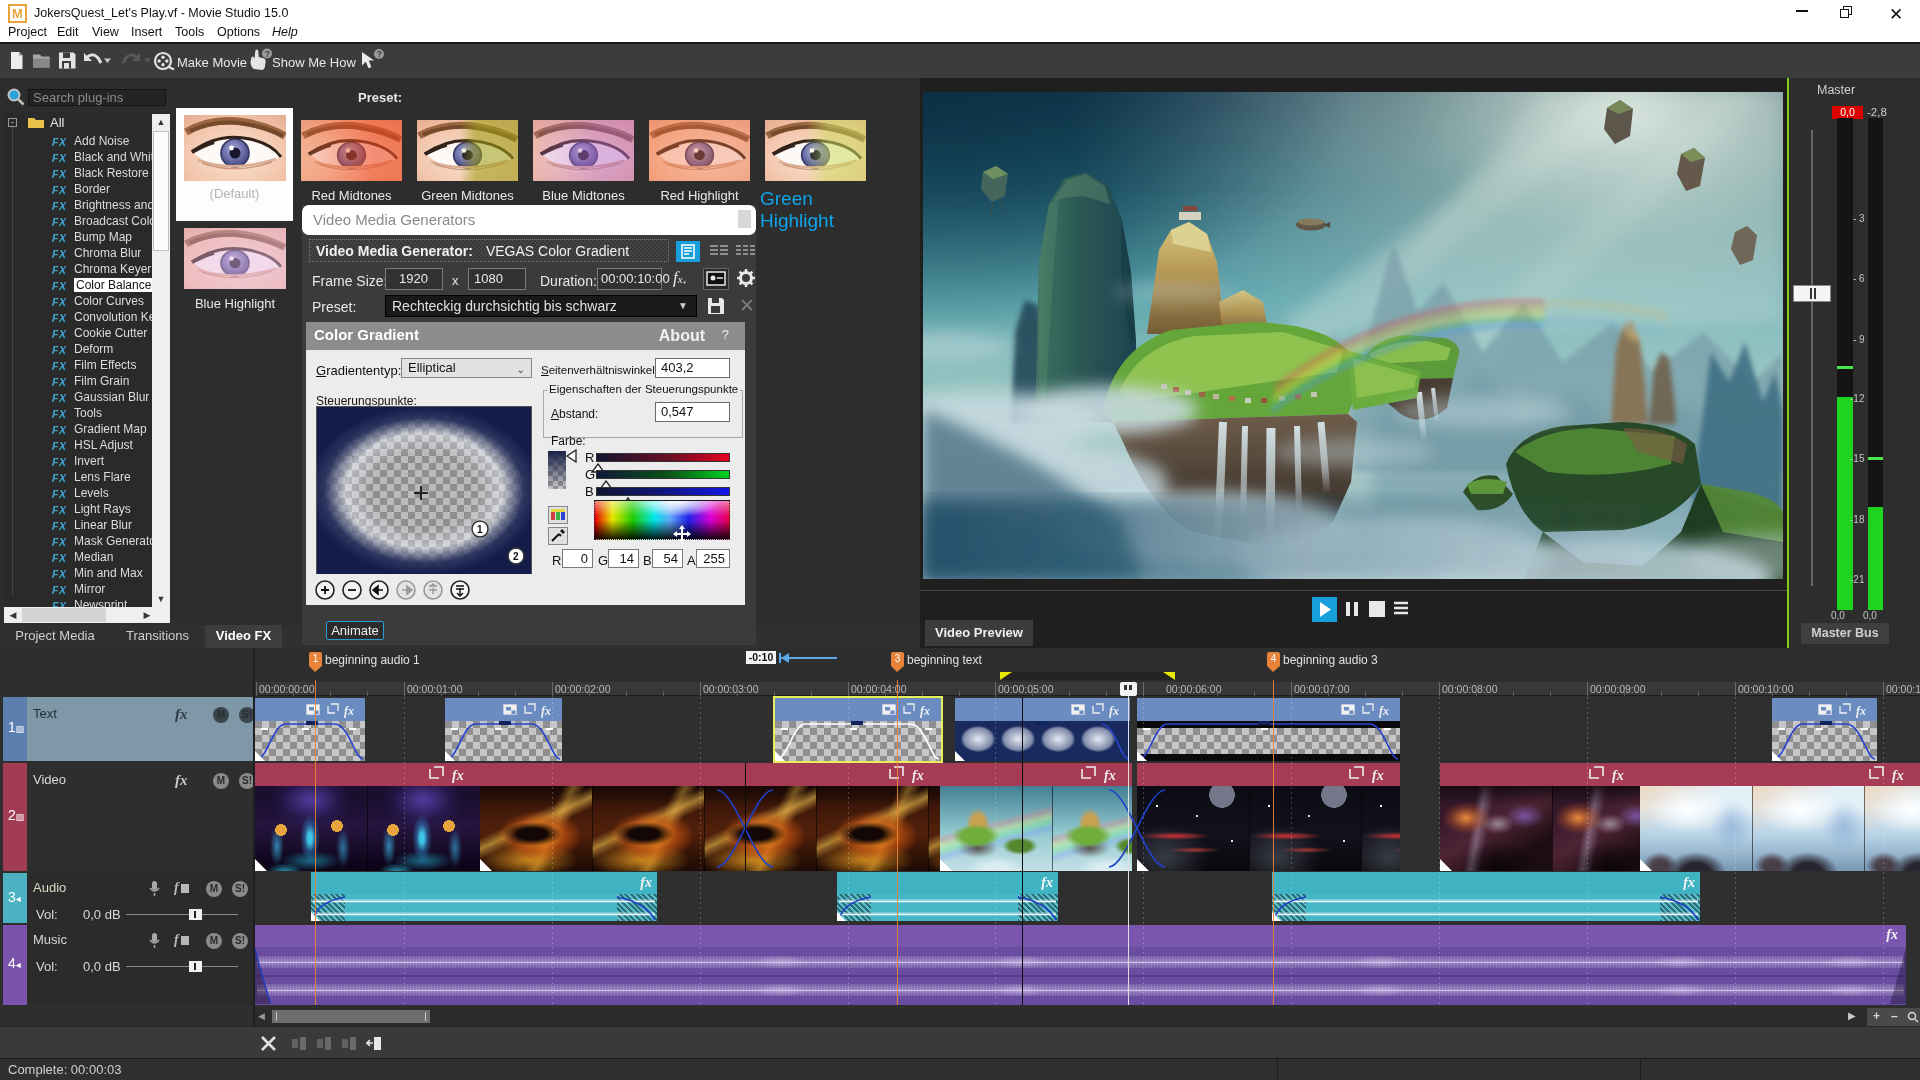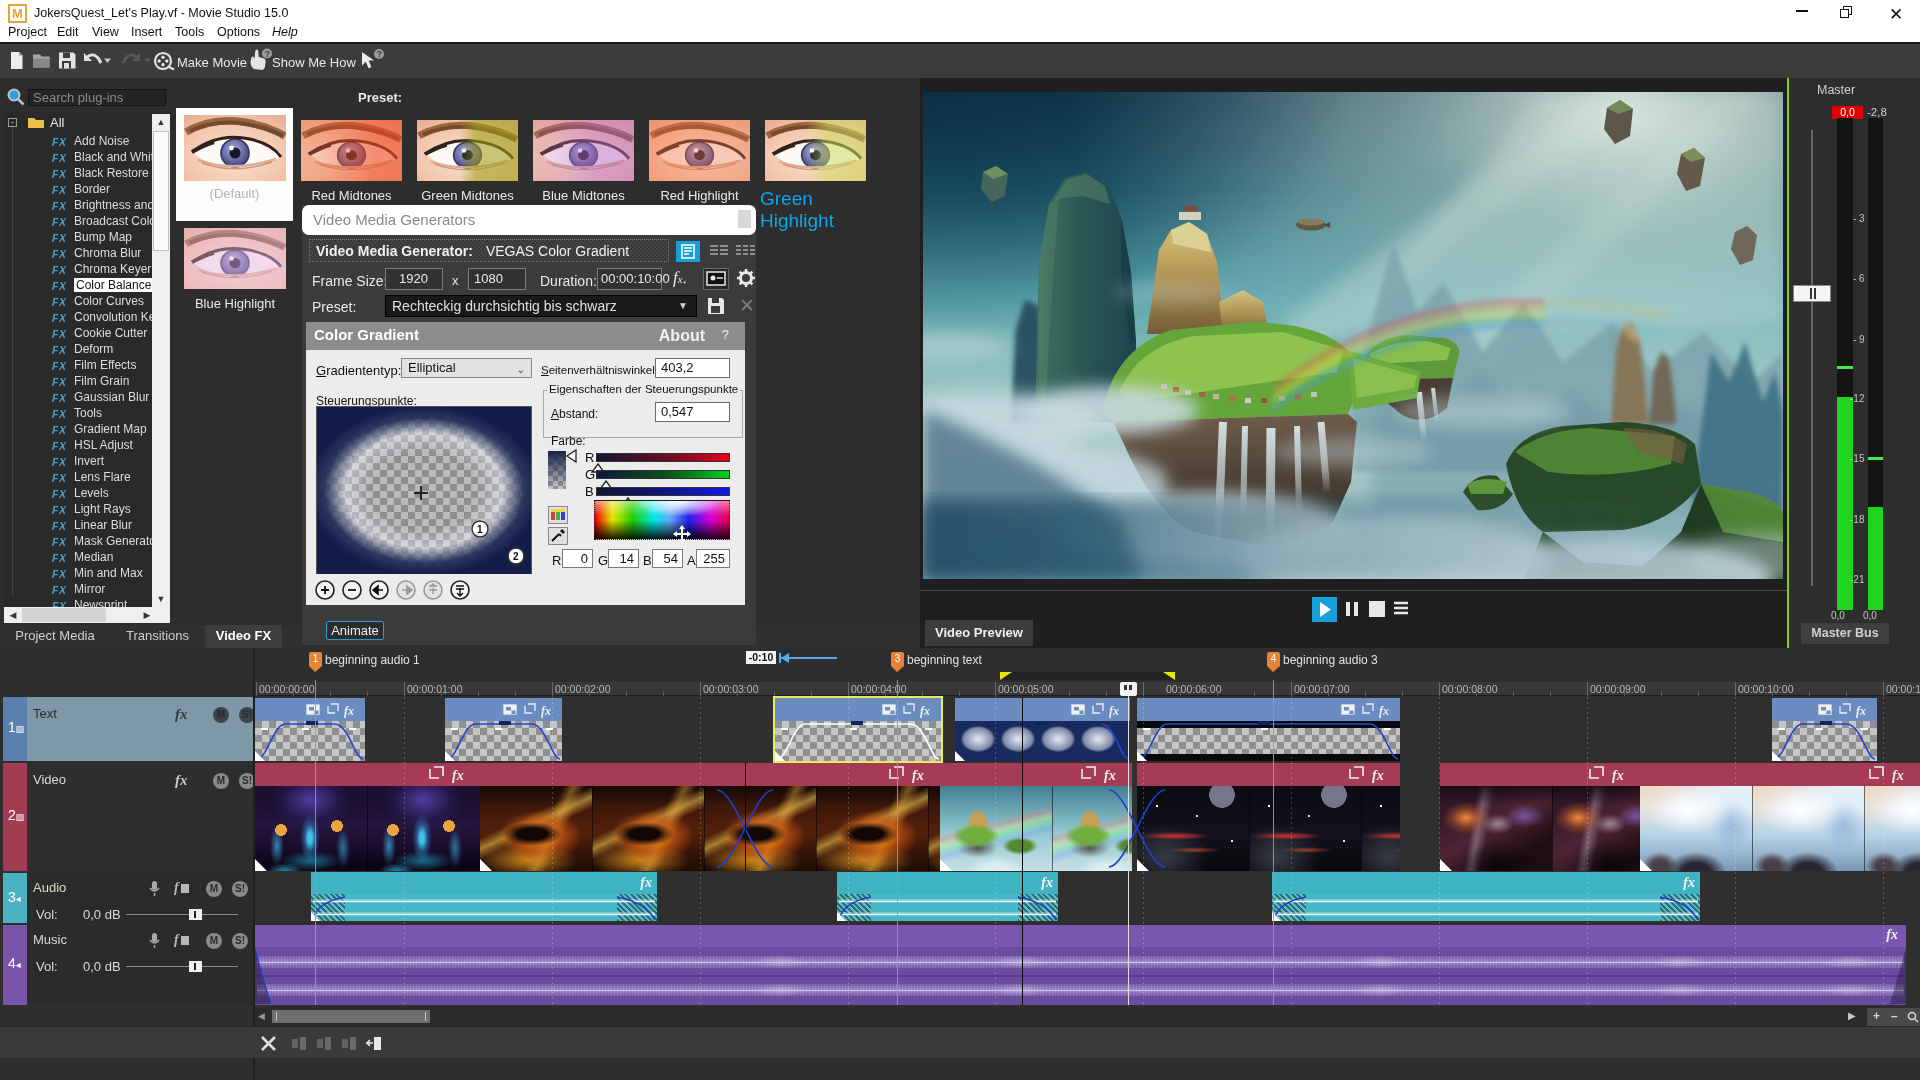--- a/index.html
+++ b/index.html
@@ -1171,15 +1171,20 @@
     <div class="abs" style="left:340px;top:8px;width:18px;height:17px;"><svg width="18" height="17">
             <rect x="2" y="4" width="6" height="9" fill="#616161"></rect>
             <rect x="10" y="2" width="6" height="13" fill="#6a6a6a"></rect>
           </svg></div>
     <div class="abs" style="left:366px;top:8px;width:20px;height:17px;"><svg width="20" height="17">
             <rect x="8" y="2" width="7" height="13" fill="#e8e8e8"></rect>
             <path d="M2 8 h5 M4 5 l-3 3 3 3" stroke="#e8e8e8" stroke-width="1.6" fill="none"></path>
             <rect x="8" y="2" width="7" height="3" fill="#e8e8e8"></rect>
           </svg></div>
     </div>
+    <div class="abs" style="left:0;top:410px;width:1920px;height:22px;background:#2f2f2f;border-top:1px solid #1c1c1c;">
+    <div class="abs" style="left:8px;top:3px;font-size:13px;color:#cfcfcf;">Complete: 00:00:03</div>
+    <div class="abs" style="left:1277px;top:0;width:1px;height:22px;background:#1c1c1c;"></div>
+    <div class="abs" style="left:1640px;top:0;width:1px;height:22px;background:#1c1c1c;"></div>
+    </div>
   </div>
 
 </div>
 
 </body></html>

